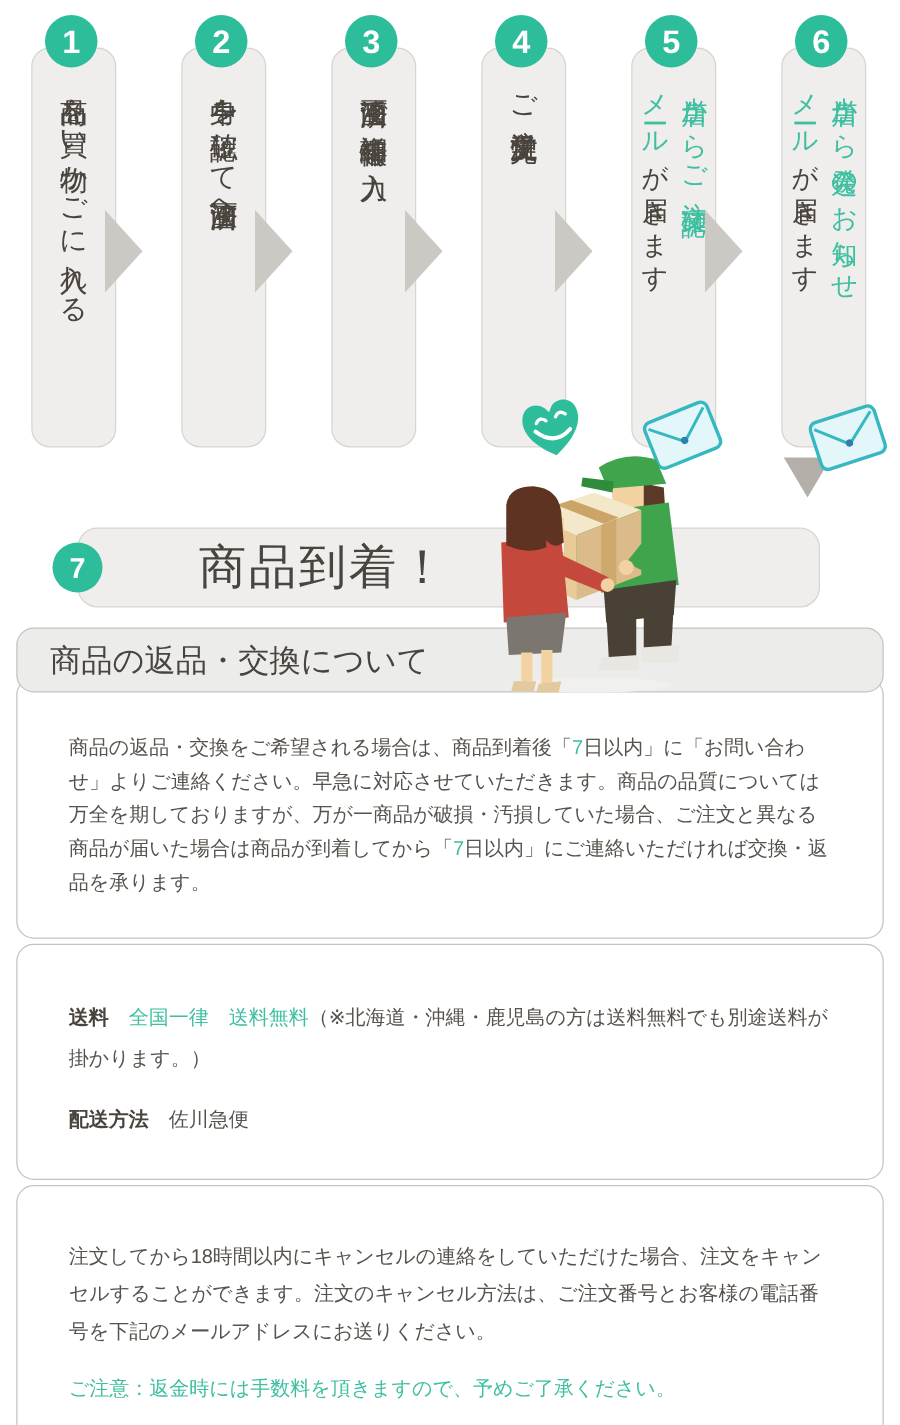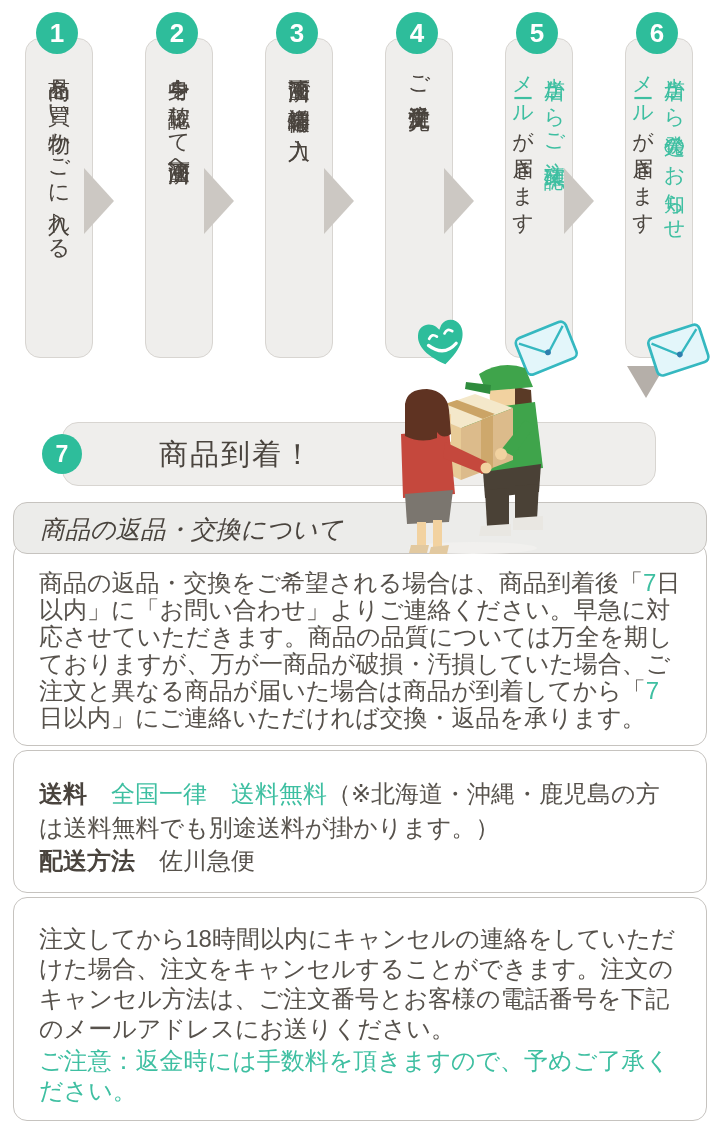--- a/index.html
+++ b/index.html
@@ -21,33 +21,33 @@
   .step-circle span{color:#fff;font-weight:bold;font-size:26px;line-height:1;}
   .arrow-right{position:absolute;top:168px;width:0;height:0;z-index:2;
                border-top:33px solid transparent;border-bottom:33px solid transparent;
                border-left:30px solid var(--arrow);}
   .arrow-down{position:absolute;left:627px;top:366px;width:0;height:0;z-index:2;
               border-left:19px solid transparent;border-right:19px solid transparent;
               border-top:32px solid var(--arrow-dark);}
   .flow-icon{position:absolute;z-index:6;}
   .arrival-bar{position:absolute;left:62px;top:422px;width:594px;height:64px;background:var(--bar-bg);
                border:1px solid var(--bar-border);border-radius:16px;box-sizing:border-box;z-index:1;}
-  .arrival-bar span{position:absolute;left:96px;top:0;line-height:62px;font-size:29px;letter-spacing:2px;color:var(--dark-text);}
+  .arrival-bar span{position:absolute;left:96px;top:0;line-height:62px;font-size:38px;letter-spacing:2px;color:var(--dark-text);}
   .arrival-circle{position:absolute;left:42px;top:434px;width:40px;height:40px;border-radius:50%;background:var(--teal);
                   display:flex;align-items:center;justify-content:center;z-index:3;}
   .arrival-circle span{color:#fff;font-weight:bold;font-size:23px;line-height:1;}
   .illustration{position:absolute;left:393px;top:360px;z-index:7;}
   .sections{padding:0 13px;}
   .sections section{margin-bottom:16px;}
   .sec-header{position:relative;z-index:2;height:52px;line-height:52px;background:var(--panel-bg);
               border:1px solid var(--panel-border);border-radius:14px;box-sizing:border-box;
-              font-size:25px;padding-left:26px;color:var(--dark-text);font-style:italic;}
+              font-size:25px;padding-left:26px;color:var(--dark-text);}
   .sec-body{position:relative;z-index:1;margin-top:-12px;border:1px solid var(--panel-border);
             border-radius:14px;background:#fff;padding:26px 25px 14px;box-sizing:border-box;}
-  .sec-body p{margin:0;font-size:24px;line-height:27px;color:var(--body-text);}
+  .sec-body p{margin:16px;font-size:16px;line-height:27px;color:var(--body-text);}
   .ship-row{line-height:33px !important;}
   .cancel-p{line-height:30px !important;}
   .note-p{line-height:30px !important;margin-top:2px !important;}
   .seg-teal{color:var(--teal-text);}
   .seg-label{font-family:"Liberation Serif","DejaVu Serif",serif;font-weight:bold;color:var(--dark-text);}
 </style>
 </head>
 <body>
 
 <div class="flow" id="flow">

